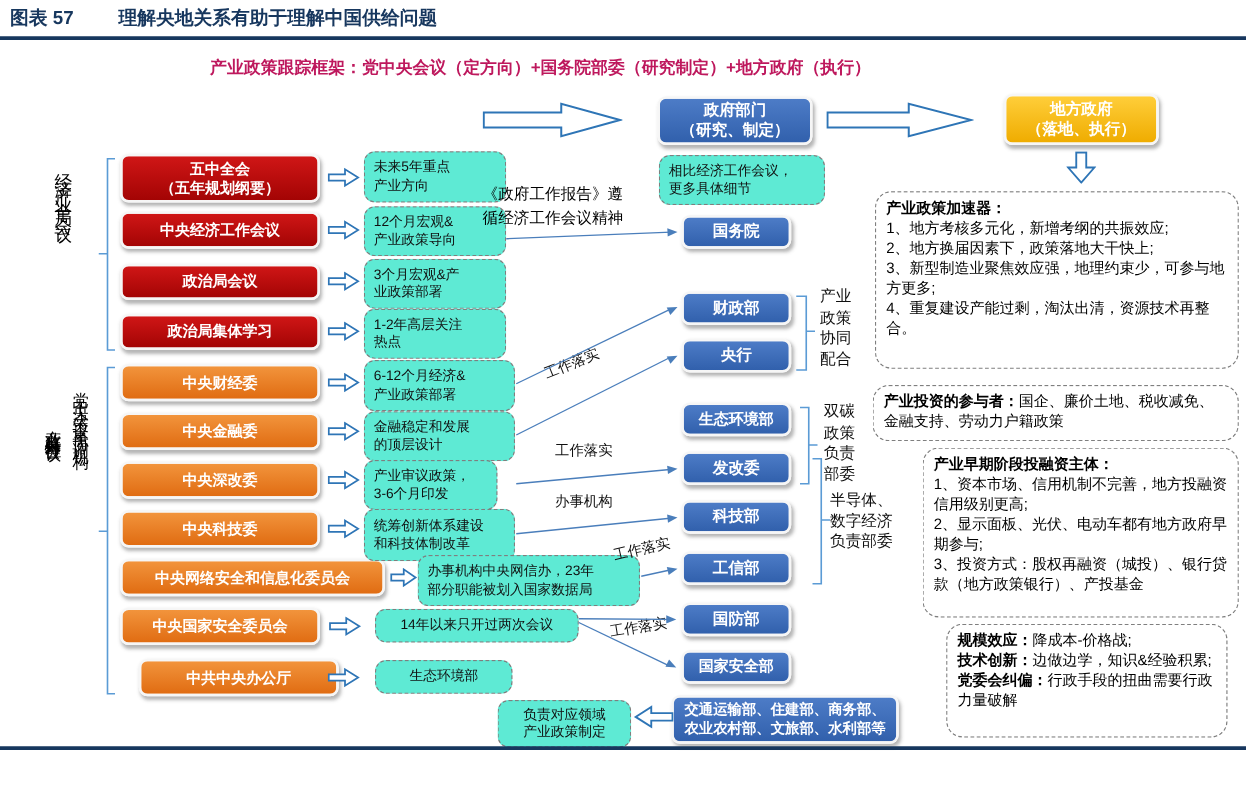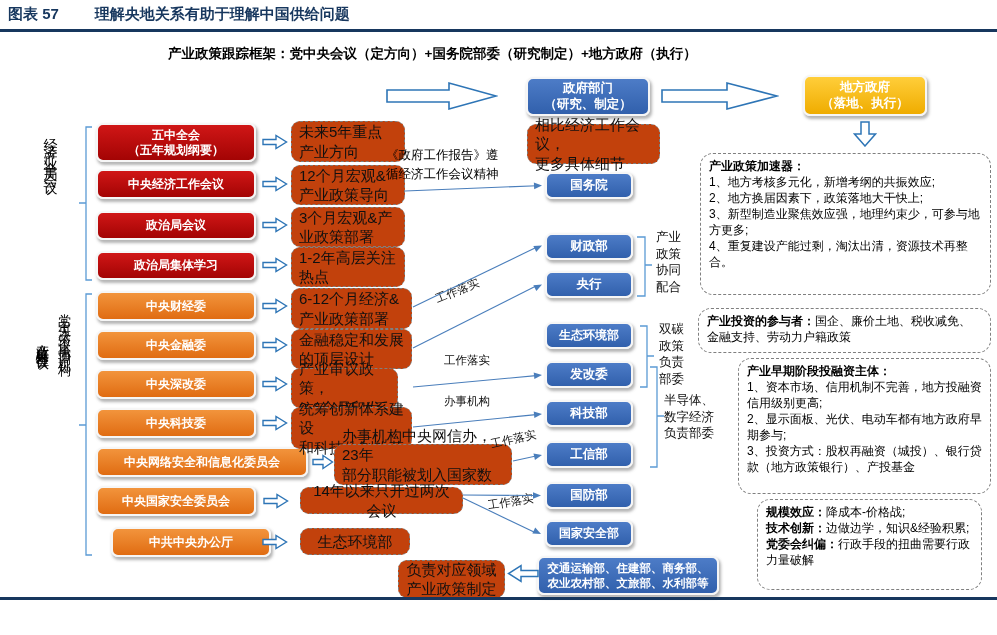--- a/index.html
+++ b/index.html
@@ -2,27 +2,27 @@
 <html><head>
 <meta charset="utf-8">
 <style>
 *{margin:0;padding:0;box-sizing:border-box}
 html,body{background:#fff}
 body{font-family:"Liberation Sans","DejaVu Sans",sans-serif;color:#000}
 .canvas{position:relative;width:997px;height:635px;background:#fff;overflow:hidden}
 .title-row{position:absolute;left:8px;top:5px;font-size:15px;font-weight:bold;color:#17375e;white-space:nowrap}
 .title-row .fig-label{margin-right:36px}
 .rule{position:absolute;left:0;width:997px;height:3px;background:#17375e}
-.banner{position:absolute;left:168px;top:45px;font-size:13.5px;font-weight:bold;color:#000000;white-space:nowrap}
+.banner{position:absolute;left:168px;top:45px;font-size:13.5px;font-weight:bold;color:#be185d;white-space:nowrap}
 .gbox{position:absolute;display:flex;align-items:center;justify-content:center;text-align:center;color:#fff;font-weight:bold;font-size:12px;line-height:1.22;border-radius:7px;border:2px solid #f6f6f6;box-shadow:1.5px 2.5px 3px rgba(90,90,90,.45);white-space:pre-line;padding:1px 2px}
 .red{background:linear-gradient(180deg,#d01616,#a30404)}
 .orange{background:linear-gradient(180deg,#f2943c,#e06c12)}
 .blue{background:linear-gradient(180deg,#4d7cc7,#3160ac)}
 .yellow{background:linear-gradient(180deg,#ffce3a,#efac00)}
-.note{position:absolute;border:1.5px dashed #7f7f7f;border-radius:9px;background:#c2410c;color:#101010;display:flex;align-items:center;font-size:15px;line-height:1.3;padding:2px 7px;white-space:pre-line;text-align:left}
+.note{position:absolute;border:1.5px dashed #7f7f7f;border-radius:9px;background:#5eead4;color:#101010;display:flex;align-items:center;font-size:11px;line-height:1.3;padding:2px 7px;white-space:pre-line;text-align:left}
 .note.center{justify-content:center;text-align:center}
 .rbox{position:absolute;border:1.5px dashed #7f7f7f;border-radius:13px;background:#fff;color:#000;font-size:12px;line-height:1.34;padding:4px 8px}
 .rbox .rb-title{font-weight:bold}
 .rbox b{font-weight:bold}
 .vlabel{position:absolute;writing-mode:vertical-lr;text-orientation:upright;line-height:1;color:#000}
 .alabel{position:absolute;font-size:11.5px;color:#101010;white-space:nowrap;transform-origin:left center}
 .blabel{position:absolute;font-size:12.5px;font-weight:400;color:#101010;white-space:pre-line;line-height:1.32}
 .midtext{position:absolute;font-size:12.5px;color:#000;white-space:pre-line;line-height:1.5}
 .sarrow{position:absolute}
 .overlay{position:absolute;left:0;top:0;pointer-events:none}

